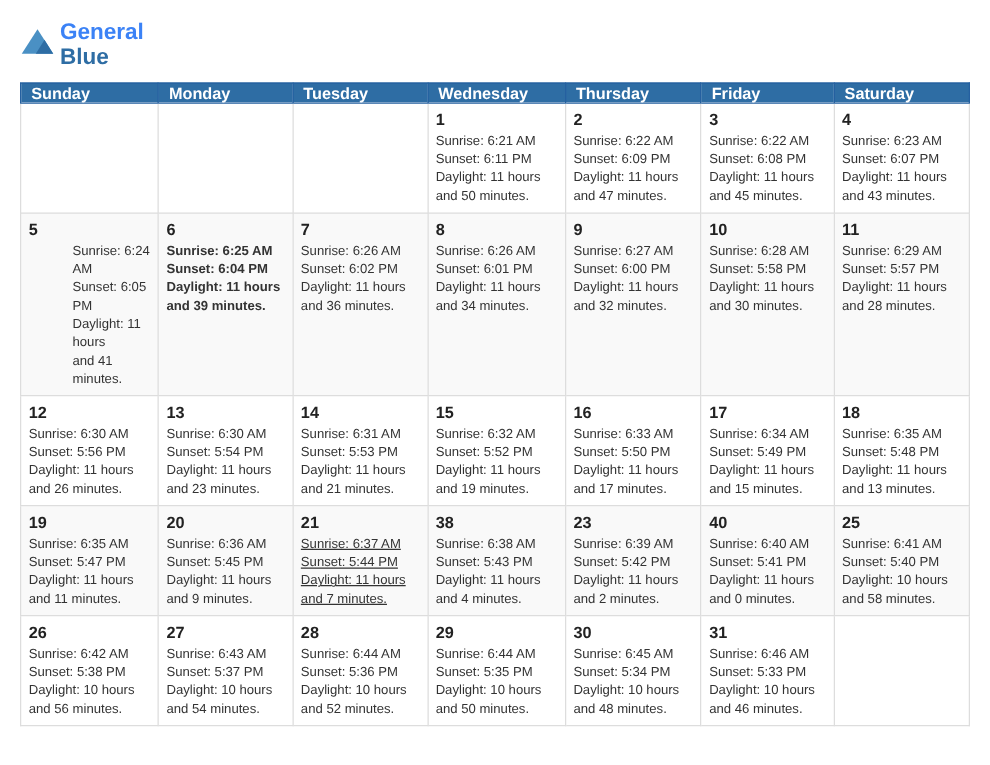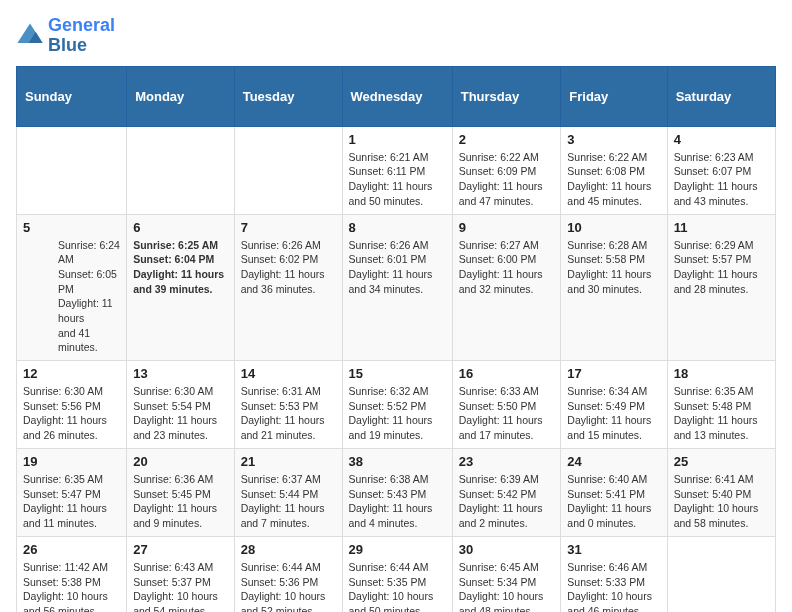--- a/index.html
+++ b/index.html
@@ -48,21 +48,21 @@
     }
     .calendar {
       width: 100%;
       border-collapse: collapse;
       border: 1px solid #ccc;
     }
     .calendar th {
       background-color: #2e6da4;
       color: #fff;
       font-size: 13px;
-      padding: 22px 8px;
+      padding: 0 8px;
       text-align: left;
       border: 1px solid #2560a0;
     }
     .calendar td {
       vertical-align: top;
       border: 1px solid #ddd;
       padding: 5px 6px;
       width: 113px;
       min-height: 80px;
       font-size: 11px;
@@ -268,58 +268,58 @@
         </td>
         <td>
           <div class="day-number">20</div>
           <div class="day-info" style="white-space: pre-line;">Sunrise: 6:36 AM
 Sunset: 5:45 PM
 Daylight: 11 hours
 and 9 minutes.</div>
         </td>
         <td>
           <div class="day-number">21</div>
-          <div class="day-info" style="white-space: pre-line;">Sunrise: 6:37 AM
+          <div class="day-info" style="white-space: pre-line; text-decoration: underline;">Sunrise: 6:37 AM
 Sunset: 5:44 PM
 Daylight: 11 hours
 and 7 minutes.</div>
         </td>
         <td>
           <div class="day-number">38</div>
           <div class="day-info" style="white-space: pre-line;">Sunrise: 6:38 AM
 Sunset: 5:43 PM
 Daylight: 11 hours
 and 4 minutes.</div>
         </td>
         <td>
           <div class="day-number">23</div>
           <div class="day-info" style="white-space: pre-line;">Sunrise: 6:39 AM
 Sunset: 5:42 PM
 Daylight: 11 hours
 and 2 minutes.</div>
         </td>
         <td>
-          <div class="day-number">24</div>
+          <div class="day-number">40</div>
           <div class="day-info" style="white-space: pre-line;">Sunrise: 6:40 AM
 Sunset: 5:41 PM
 Daylight: 11 hours
 and 0 minutes.</div>
         </td>
         <td>
           <div class="day-number">25</div>
           <div class="day-info" style="white-space: pre-line;">Sunrise: 6:41 AM
 Sunset: 5:40 PM
 Daylight: 10 hours
 and 58 minutes.</div>
         </td>
       </tr>
       <tr>
         <td>
           <div class="day-number">26</div>
-          <div class="day-info" style="white-space: pre-line;">Sunrise: 11:42 AM
+          <div class="day-info" style="white-space: pre-line;">Sunrise: 6:42 AM
 Sunset: 5:38 PM
 Daylight: 10 hours
 and 56 minutes.</div>
         </td>
         <td>
           <div class="day-number">27</div>
           <div class="day-info" style="white-space: pre-line;">Sunrise: 6:43 AM
 Sunset: 5:37 PM
 Daylight: 10 hours
 and 54 minutes.</div>

